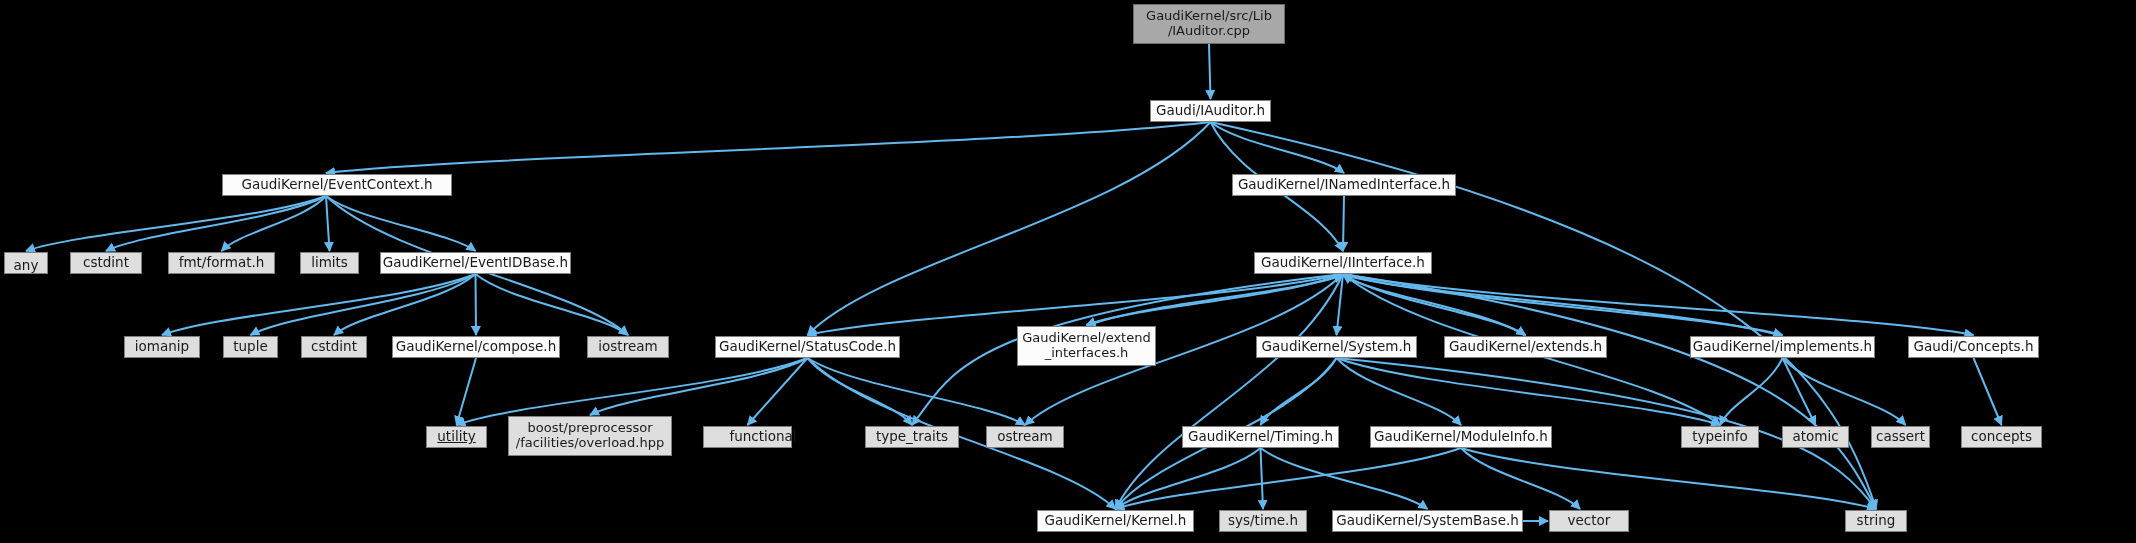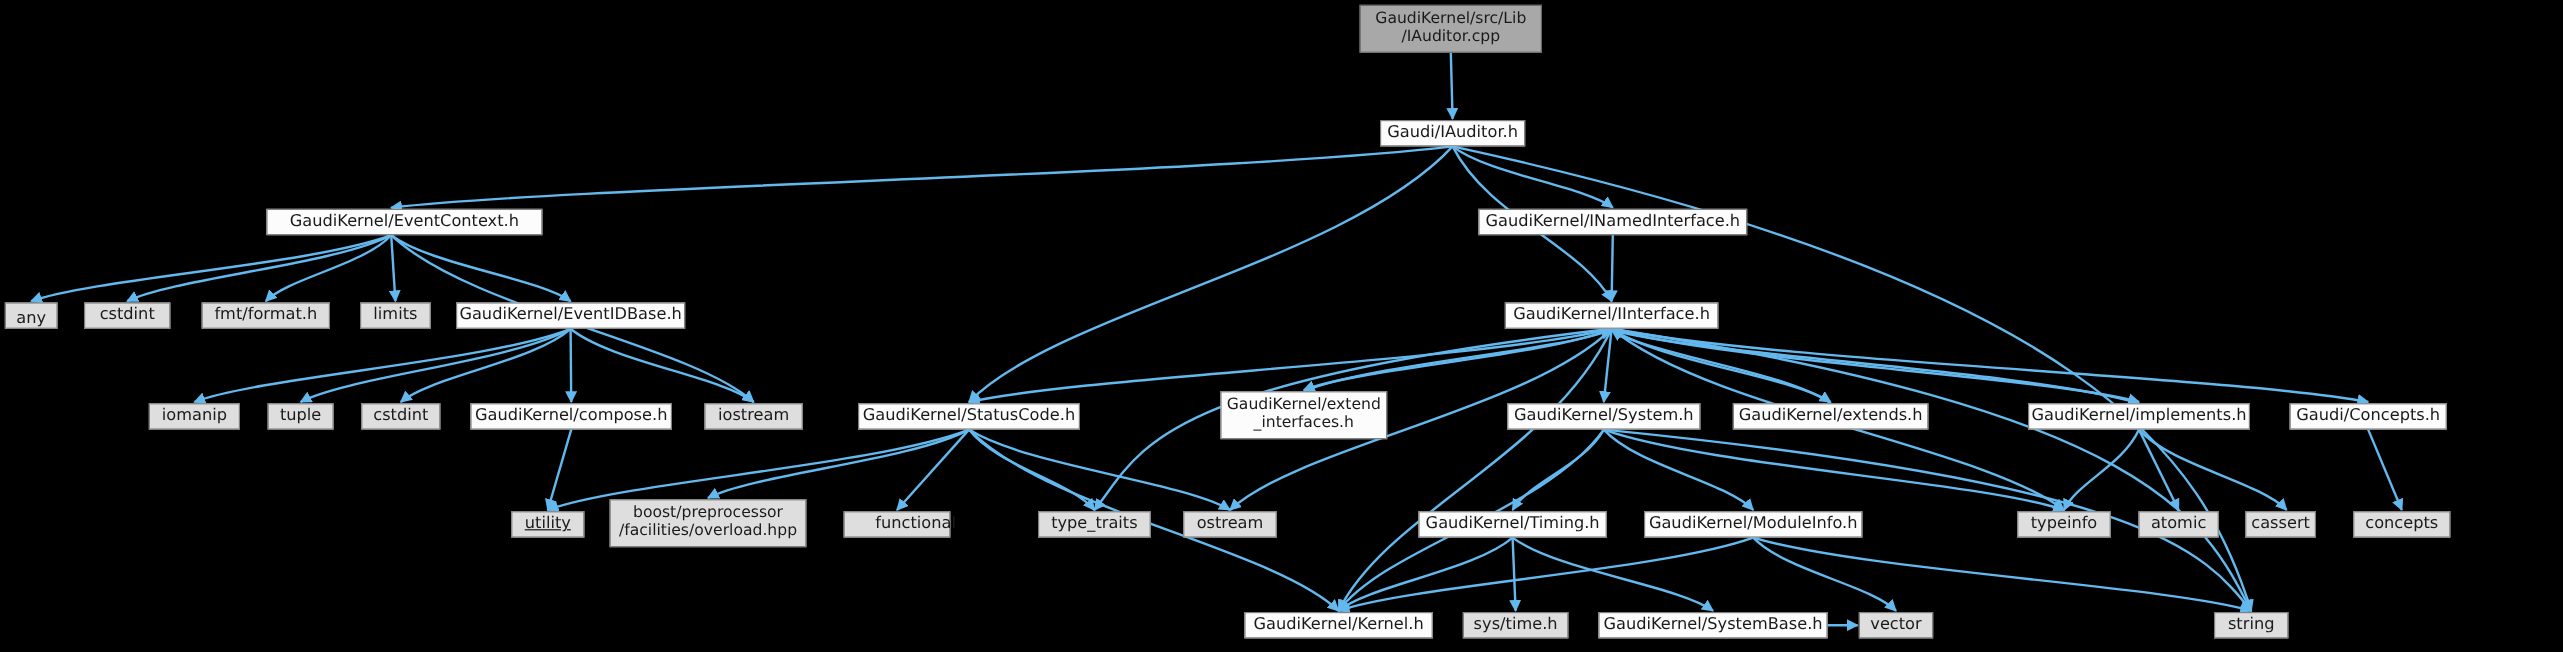--- a/index.html
+++ b/index.html
@@ -112,16 +112,16 @@
       <div class="node sys" style="left: 986px; top: 426px; width: 78px; height: 22px; font-size: 13.5px;"><span>ostream</span></div>
       <div class="node hdr" style="left: 1182px; top: 426px; width: 157px; height: 22px; font-size: 13.5px;"><span>GaudiKernel/Timing.h</span></div>
       <div class="node hdr" style="left: 1370px; top: 426px; width: 182px; height: 22px; font-size: 13.5px;"><span>GaudiKernel/ModuleInfo.h</span></div>
       <div class="node sys" style="left: 1681px; top: 426px; width: 78px; height: 22px; font-size: 13.5px;"><span>typeinfo</span></div>
       <div class="node sys" style="left: 1782px; top: 426px; width: 67px; height: 22px; font-size: 13.5px;"><span>atomic</span></div>
       <div class="node sys" style="left: 1871px; top: 426px; width: 59px; height: 22px; font-size: 13.5px;"><span>cassert</span></div>
       <div class="node sys" style="left: 1961px; top: 426px; width: 81px; height: 22px; font-size: 13.5px;"><span>concepts</span></div>
       <div class="node hdr" style="left: 1037px; top: 510px; width: 157px; height: 22px; font-size: 13.5px;"><span>GaudiKernel/Kernel.h</span></div>
       <div class="node sys" style="left: 1219px; top: 510px; width: 88px; height: 22px; font-size: 13.5px;"><span>sys/time.h</span></div>
       <div class="node hdr" style="left: 1332px; top: 510px; width: 191px; height: 22px; font-size: 13.5px;"><span>GaudiKernel/SystemBase.h</span></div>
-      <div class="node sys" style="left: 1549px; top: 510px; width: 62px; height: 22px; font-size: 13.5px; text-align: center;"><span>vector</span></div>
+      <div class="node sys" style="left: 1549px; top: 510px; width: 80px; height: 22px; font-size: 13.5px; text-align: center;"><span>vector</span></div>
       <div class="node sys" style="left: 1845px; top: 510px; width: 62px; height: 22px; font-size: 13.5px;"><span>string</span></div>
     </div>
 </div>
 
 </body></html>

